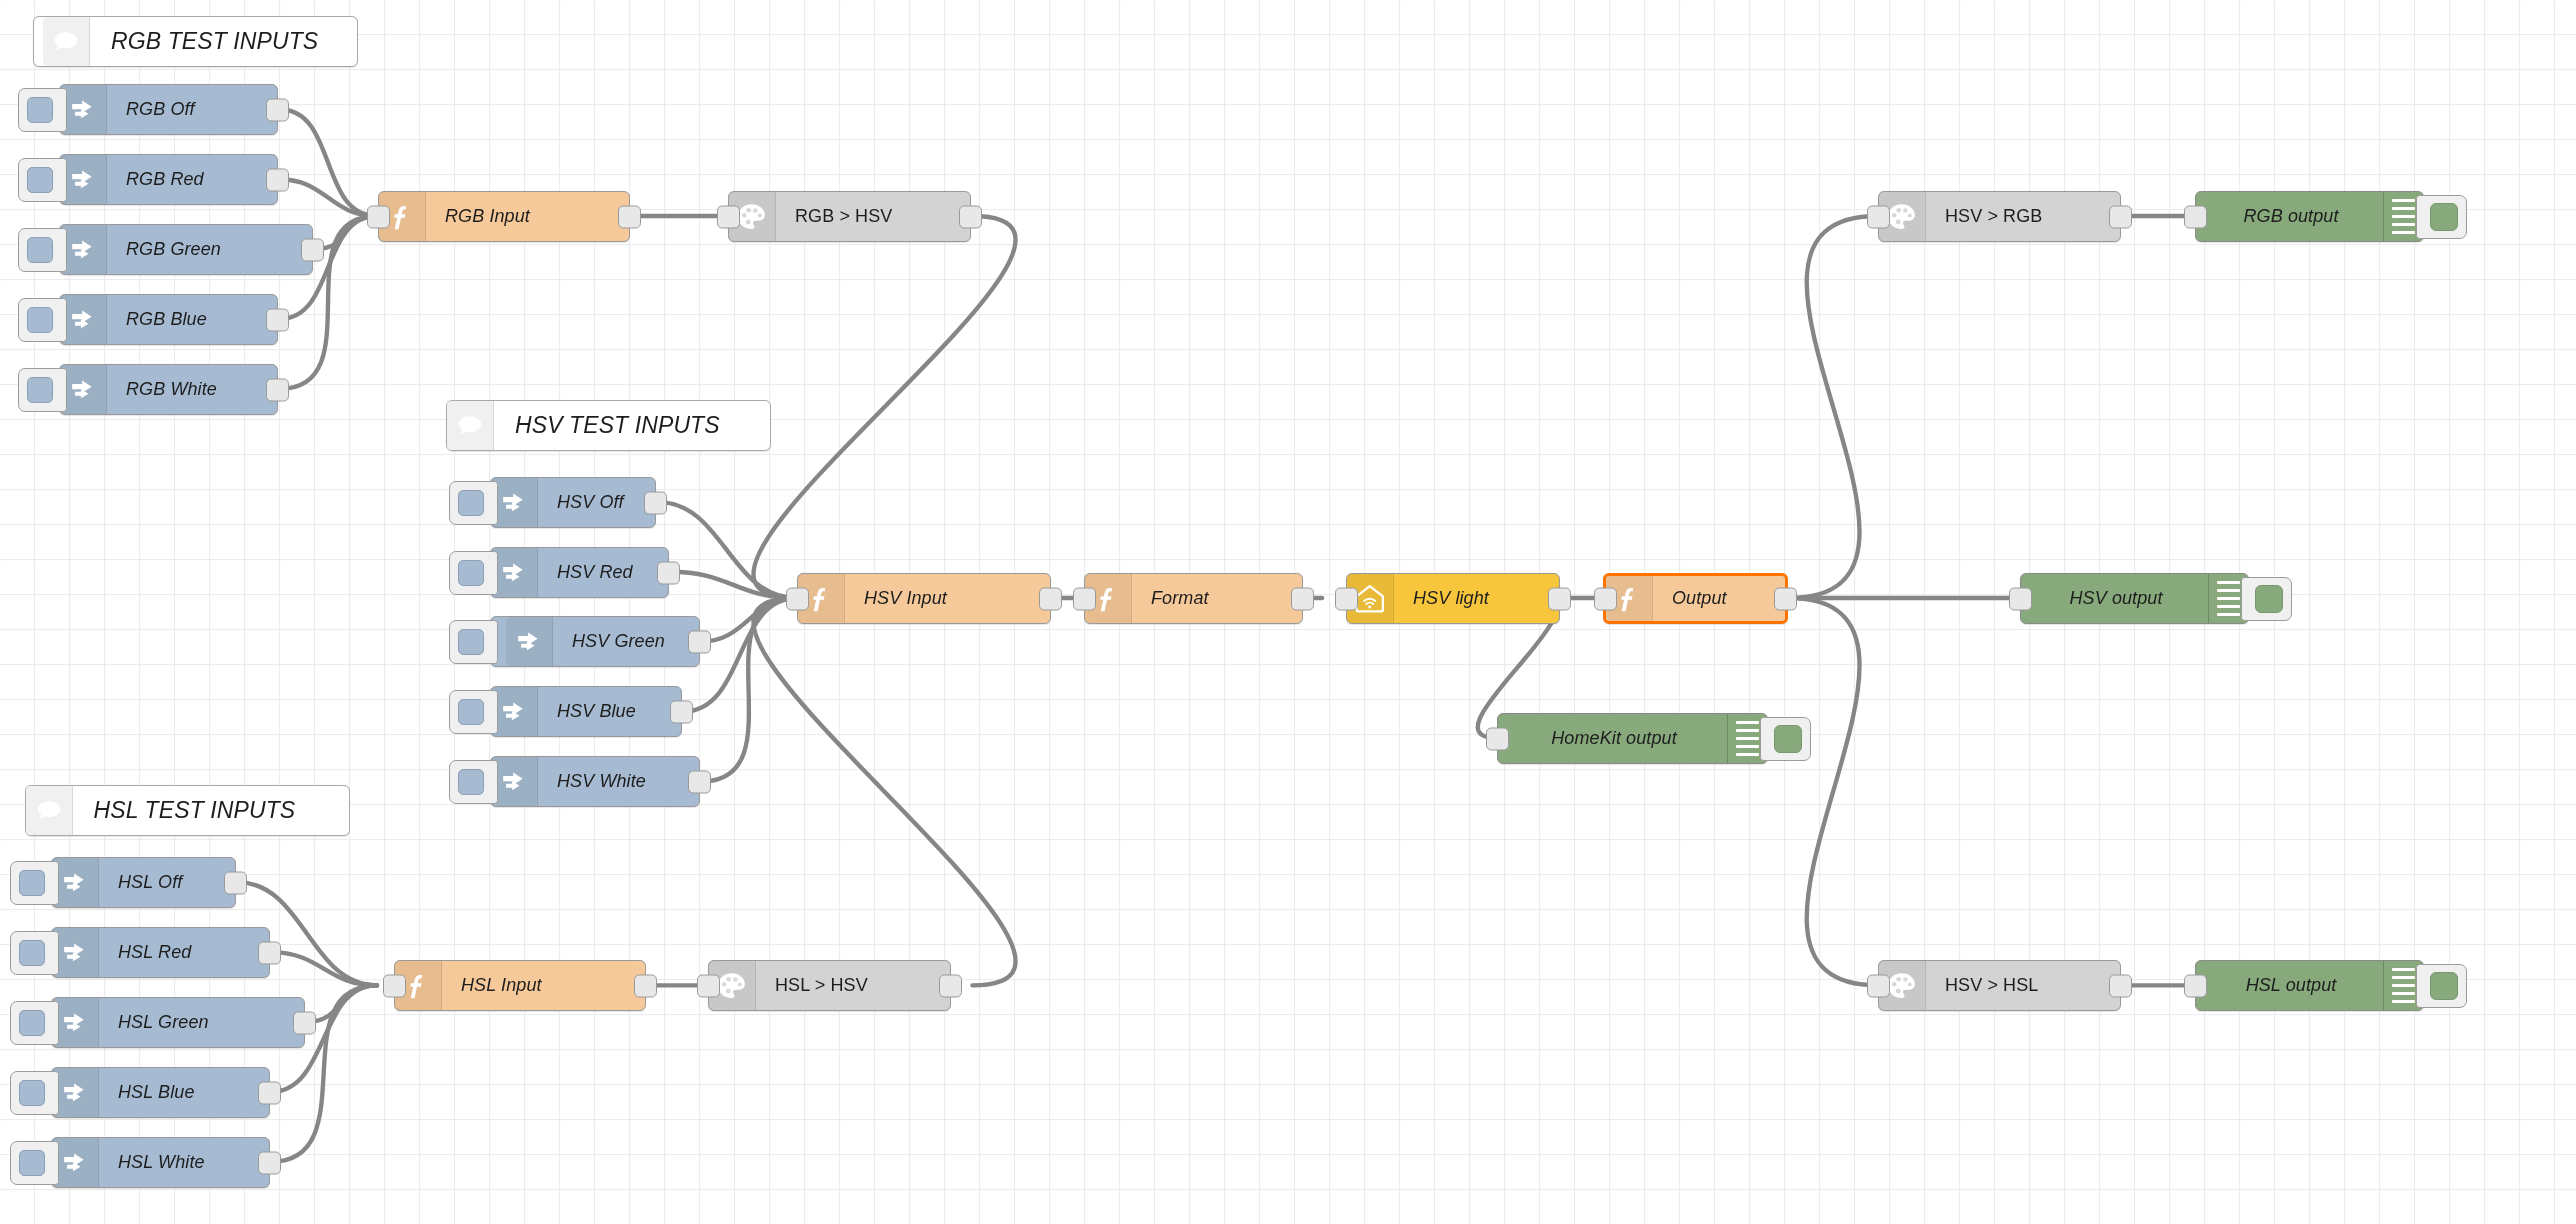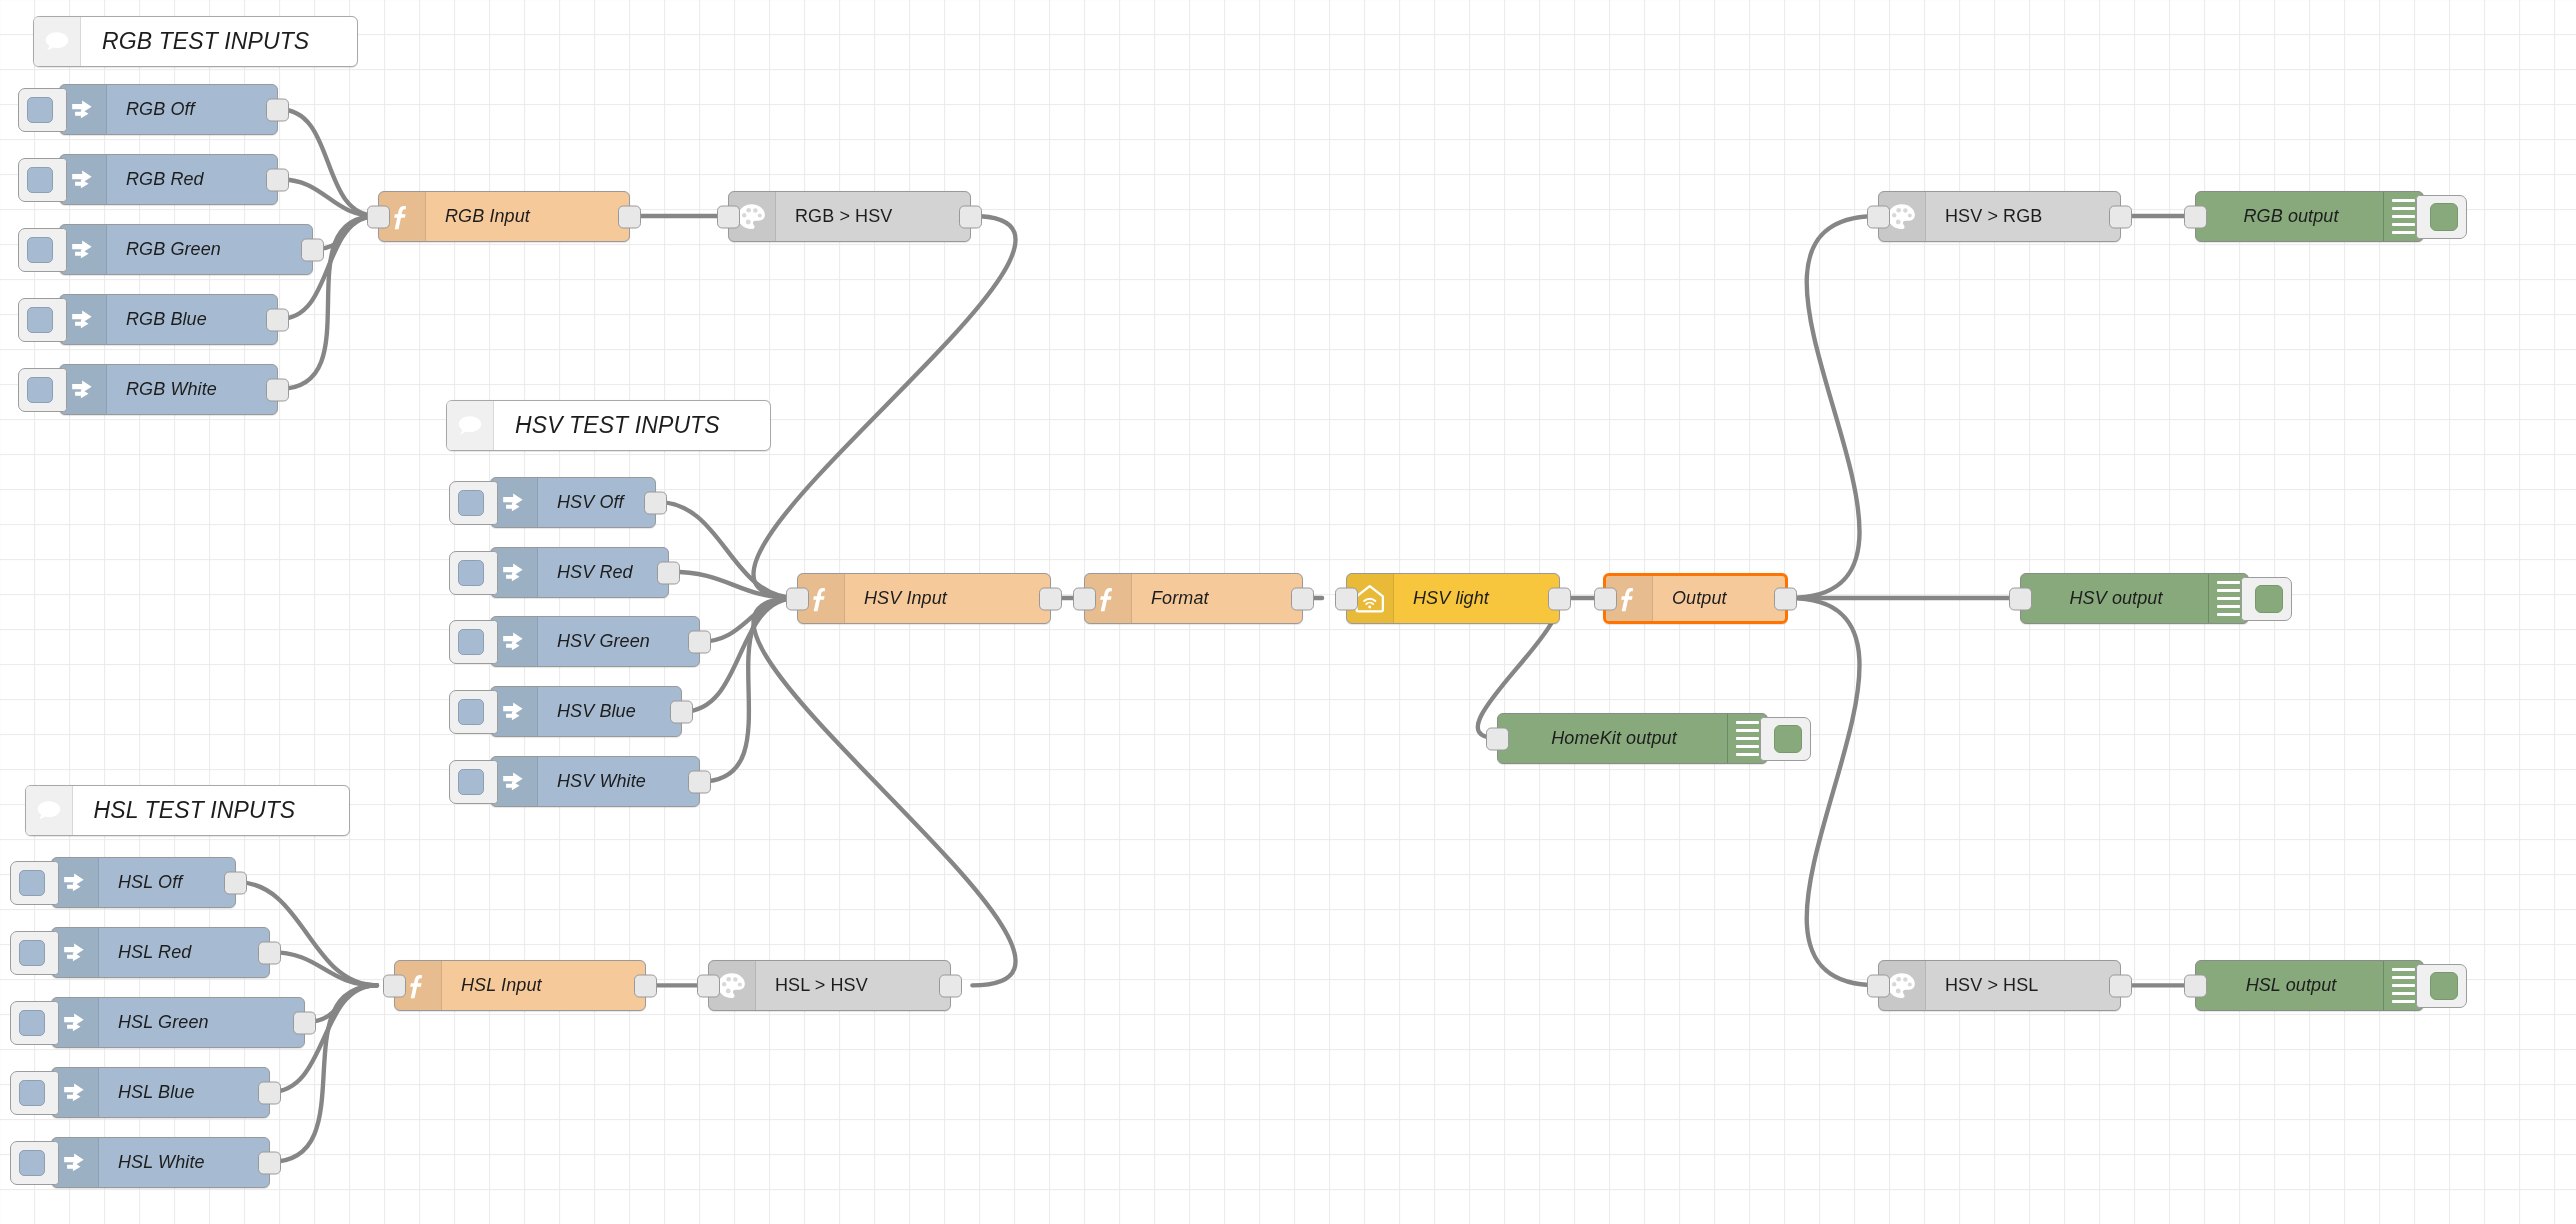--- a/index.html
+++ b/index.html
@@ -162,21 +162,21 @@
       <path d="M 1491 684 C 1536 684, 1467 684, 1512 684" fill="none" stroke="#868686" stroke-width="5" stroke-linecap="round"></path>
       <path d="M 1759 684 C 1804 684, 1787 684, 1832 684" fill="none" stroke="#868686" stroke-width="5" stroke-linecap="round"></path>
       <path d="M 1759 684 C 1847 684, 1623 844, 1711 844" fill="none" stroke="#868686" stroke-width="5" stroke-linecap="round"></path>
       <path d="M 2046 684 C 2276 684, 1917 247, 2147 247" fill="none" stroke="#868686" stroke-width="5" stroke-linecap="round"></path>
       <path d="M 2046 684 C 2172.24 684, 2182.76 684, 2309 684" fill="none" stroke="#868686" stroke-width="5" stroke-linecap="round"></path>
       <path d="M 2046 684 C 2276 684, 1917 1127, 2147 1127" fill="none" stroke="#868686" stroke-width="5" stroke-linecap="round"></path>
       <path d="M 2427 247 C 2472 247, 2464 247, 2509 247" fill="none" stroke="#868686" stroke-width="5" stroke-linecap="round"></path>
       <path d="M 2427 1127 C 2472 1127, 2464 1127, 2509 1127" fill="none" stroke="#868686" stroke-width="5" stroke-linecap="round"></path>
     </svg>
   <div id="nodes">
-      <div class="node comment" style="left: 33px; top: 15.7px; width: 325px;">
+      <div class="node comment" style="left: 33px; top: 15.7px; width: 325px; padding-left: 9px;">
     <div class="iconbox">
           <svg class="glyph" width="26" height="23" viewBox="0 0 30 26" aria-hidden="true">
     <path fill="#ffffff" d="M15 2.2C7.8 2.2 2 6.2 2 11.2c0 2.6 1.6 5.0 4.1 6.6-.35 1.9-1.3 3.6-2.6 4.9 2.6-.35 5.1-1.45 6.9-2.85 1.45.4 3.0.6 4.6.6 7.2 0 13-4.0 13-9.0S22.2 2.2 15 2.2z"></path>
   </svg>
         </div>
     <div class="label">RGB TEST INPUTS</div>
   </div>
       <div class="node comment" style="left: 446px; top: 400px; width: 325px;">
     <div class="iconbox">
           <svg class="glyph" width="26" height="23" viewBox="0 0 30 26" aria-hidden="true">
@@ -277,21 +277,21 @@
         </div>
     <div class="iconbox">
           <svg class="glyph" width="26" height="26" viewBox="0 0 24 24" aria-hidden="true">
     <path fill="#ffffff" d="M2 6.5h9.2V3.2L20 8.9l-8.8 5.7v-3.3H2z"></path>
     <path fill="#ffffff" d="M5.2 16.3h6.0v-3.0L19 18.6l-7.8 5.1v-2.8H5.2z" transform="translate(0,-2.2) scale(0.9,0.82) translate(0,3)"></path>
   </svg>
         </div>
     <div class="label">HSV Red</div>
     <div class="port out"></div>
   </div>
-      <div class="node inject" style="left: 490px; top: 616px; width: 210px;">
+      <div class="node inject" style="left: 490px; top: 616px; width: 210px; justify-content: center;">
     <div class="injectbtn">
           <i></i>
         </div>
     <div class="iconbox">
           <svg class="glyph" width="26" height="26" viewBox="0 0 24 24" aria-hidden="true">
     <path fill="#ffffff" d="M2 6.5h9.2V3.2L20 8.9l-8.8 5.7v-3.3H2z"></path>
     <path fill="#ffffff" d="M5.2 16.3h6.0v-3.0L19 18.6l-7.8 5.1v-2.8H5.2z" transform="translate(0,-2.2) scale(0.9,0.82) translate(0,3)"></path>
   </svg>
         </div>
     <div class="label">HSV Green</div>

